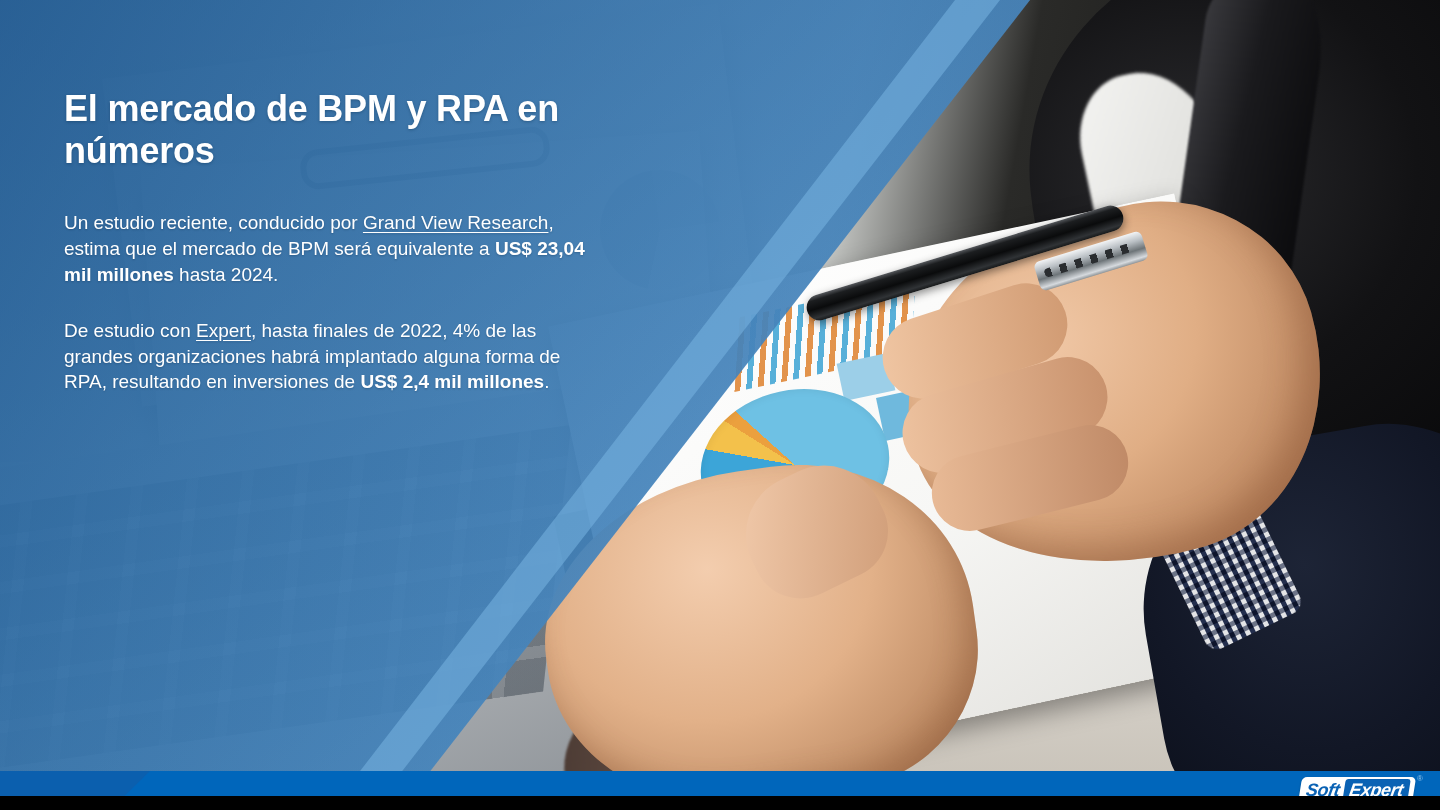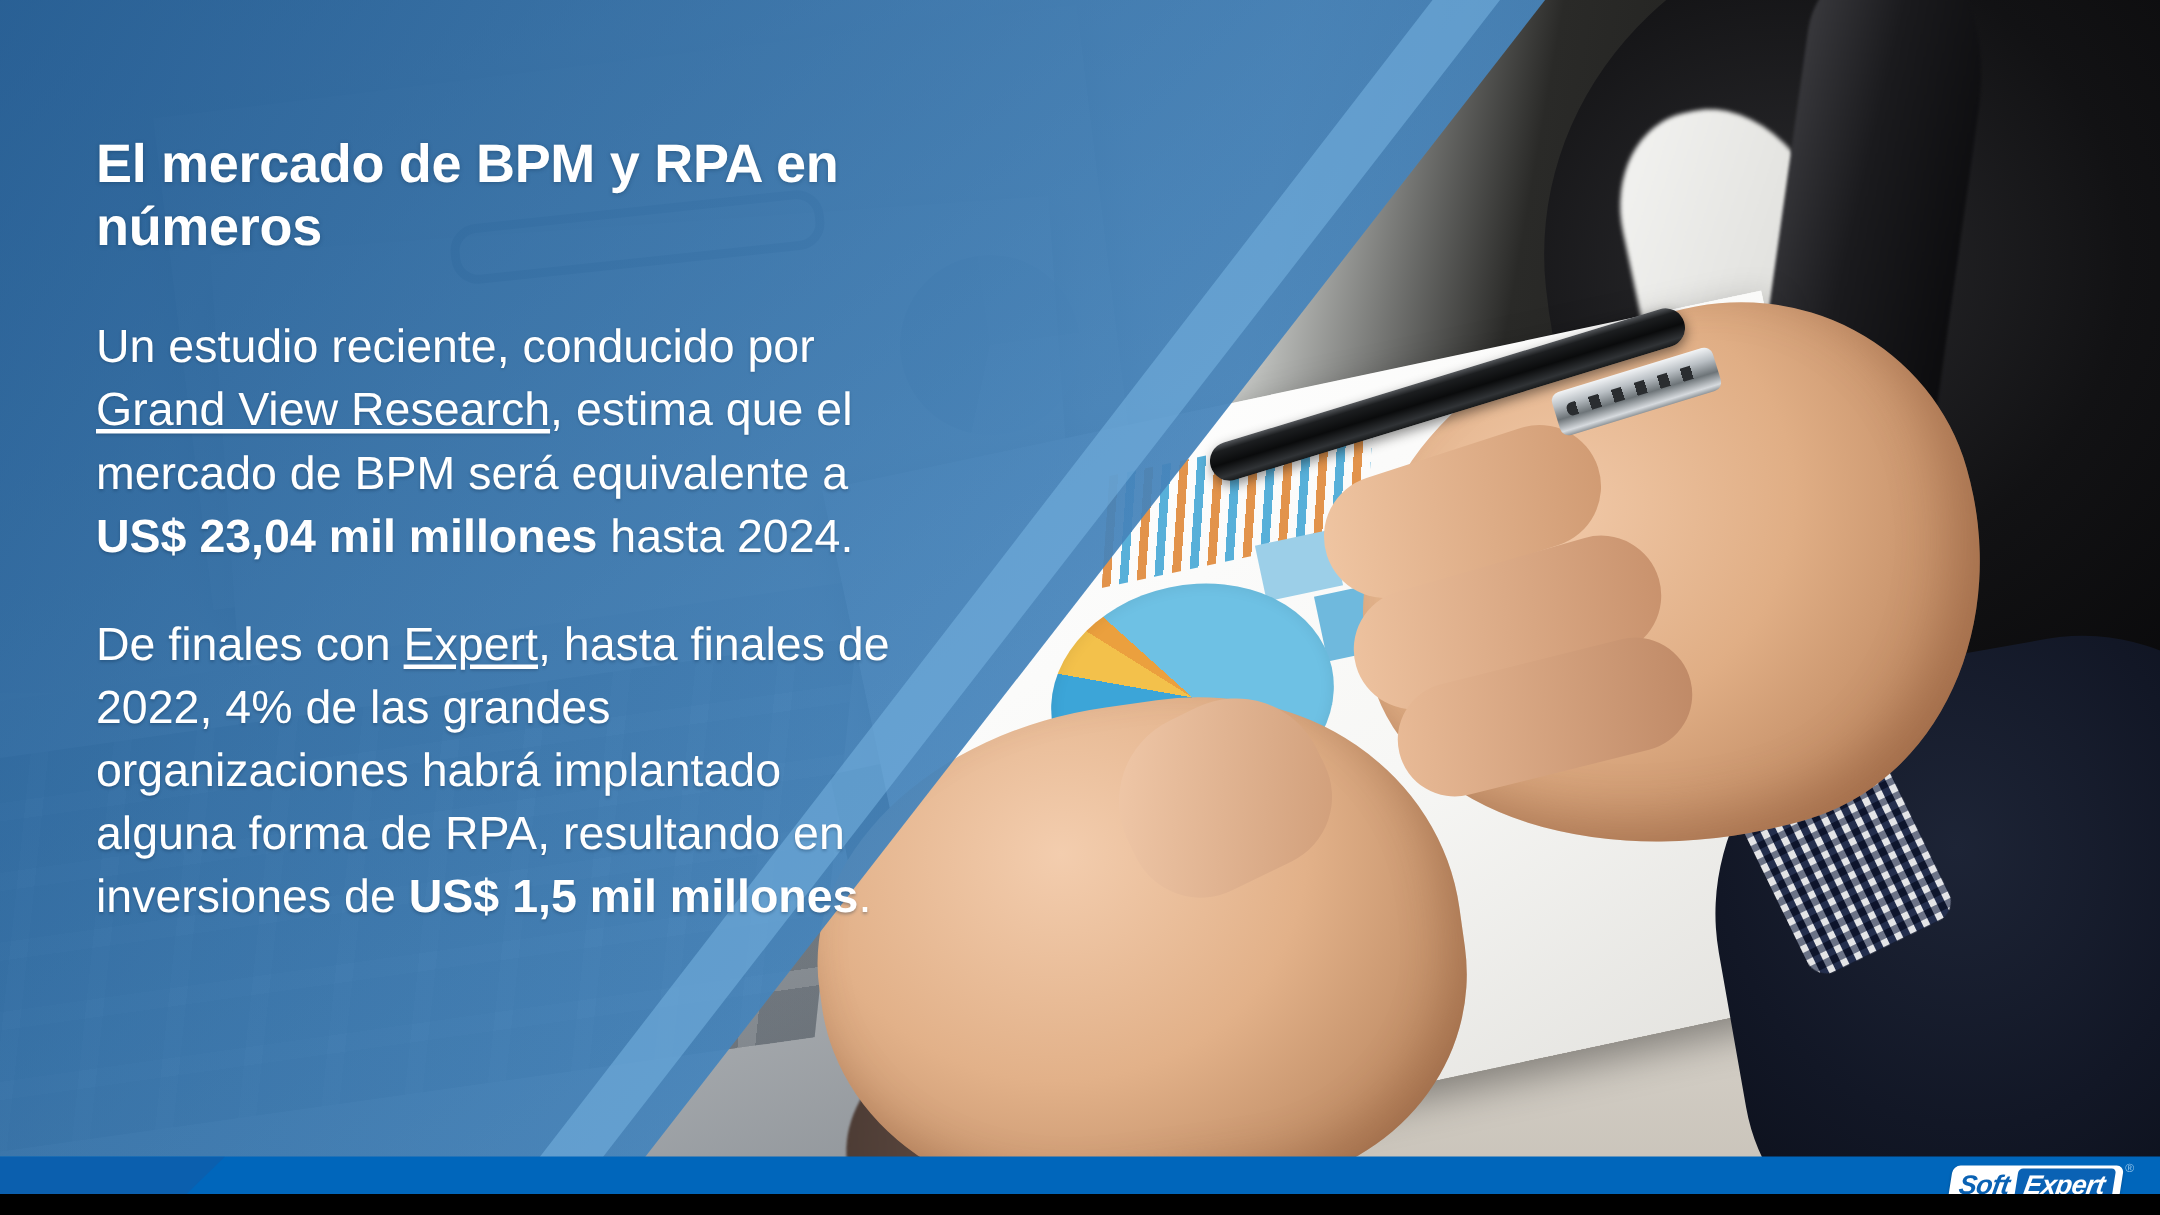--- a/index.html
+++ b/index.html
@@ -257,21 +257,21 @@
     color:#fff;
   }
   .title {
     font-size:36px; font-weight:bold; line-height:1.17;
     letter-spacing:-.2px;
     text-shadow:0 1px 3px rgba(10,40,70,.35);
     margin-bottom:38px;
     white-space:pre-line;
   }
   .para {
-    font-size:31px; line-height:1.36; font-weight:400;
+    font-size:19px; line-height:1.36; font-weight:400;
     text-shadow:0 1px 2px rgba(10,40,70,.30);
     margin-bottom:30px;
   }
   .para:last-child { margin-bottom:0; }
   .para .b { font-weight:bold; }
   .para .u { text-decoration:underline; text-underline-offset:3px; }
 
   
   .bottombar {
     position:absolute; left:0; right:0; top:771px; height:39px;
@@ -360,21 +360,21 @@
 
   <div class="overlay-main"></div>
   <div class="overlay-tint"></div>
   <div class="overlay-edge-soft"></div>
   <div class="overlay-stripe"></div>
 
   <div class="content">
     <h1 class="title">El mercado de BPM y RPA en números</h1>
     <div id="paragraphs">
         <div class="para"><span>Un estudio reciente, conducido por </span><span class="u">Grand View Research</span><span>, estima que el mercado de BPM será equivalente a </span><span class="b">US$ 23,04 mil millones</span><span> hasta 2024.</span></div>
-        <div class="para"><span>De finales con </span><span class="u">Expert</span><span>, hasta finales de 2022, 4% de las grandes organizaciones habrá implantado alguna forma de RPA, resultando en inversiones de </span><span class="b">US$ 1,5 mil millones</span><span>.</span></div>
+        <div class="para"><span>De estudio con </span><span class="u">Expert</span><span>, hasta finales de 2022, 4% de las grandes organizaciones habrá implantado alguna forma de RPA, resultando en inversiones de </span><span class="b">US$ 2,4 mil millones</span><span>.</span></div>
       </div>
   </div>
 
   <div class="bottombar"></div>
   <div class="logo">
     <div class="logo-plate">
       <span class="logo-soft">Soft</span>
       <span class="logo-expert">Expert</span>
       <span class="logo-reg">®</span>
     </div>

